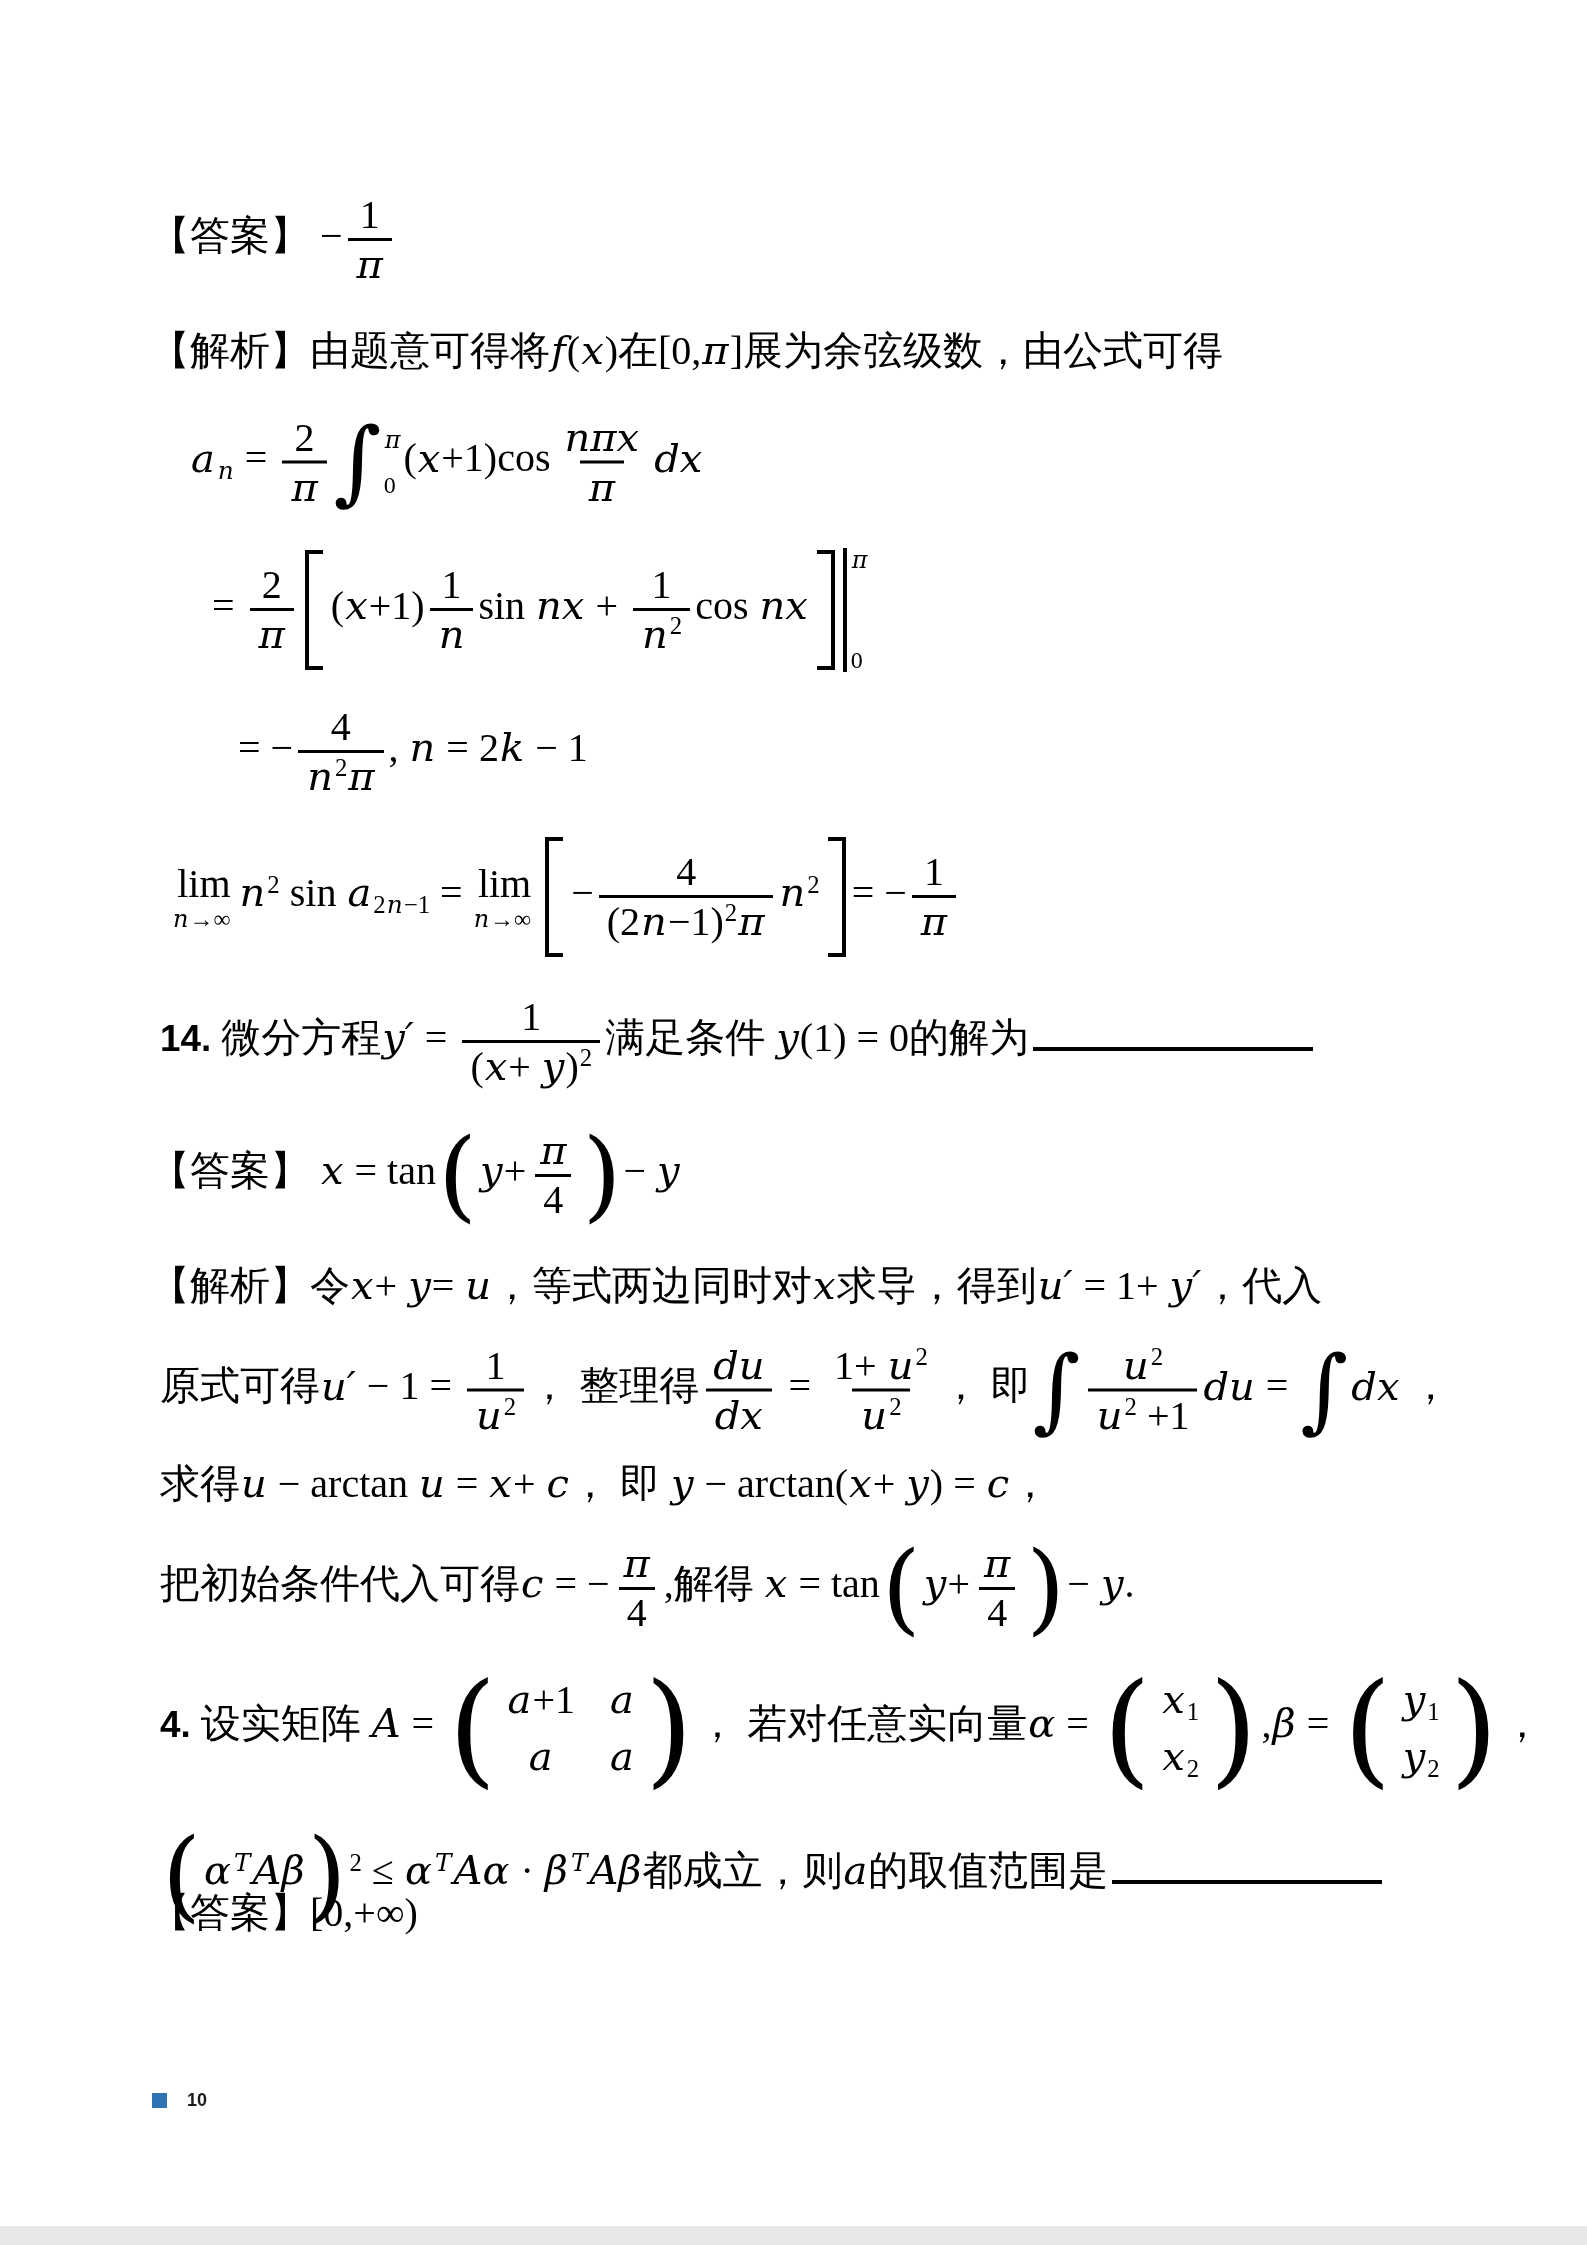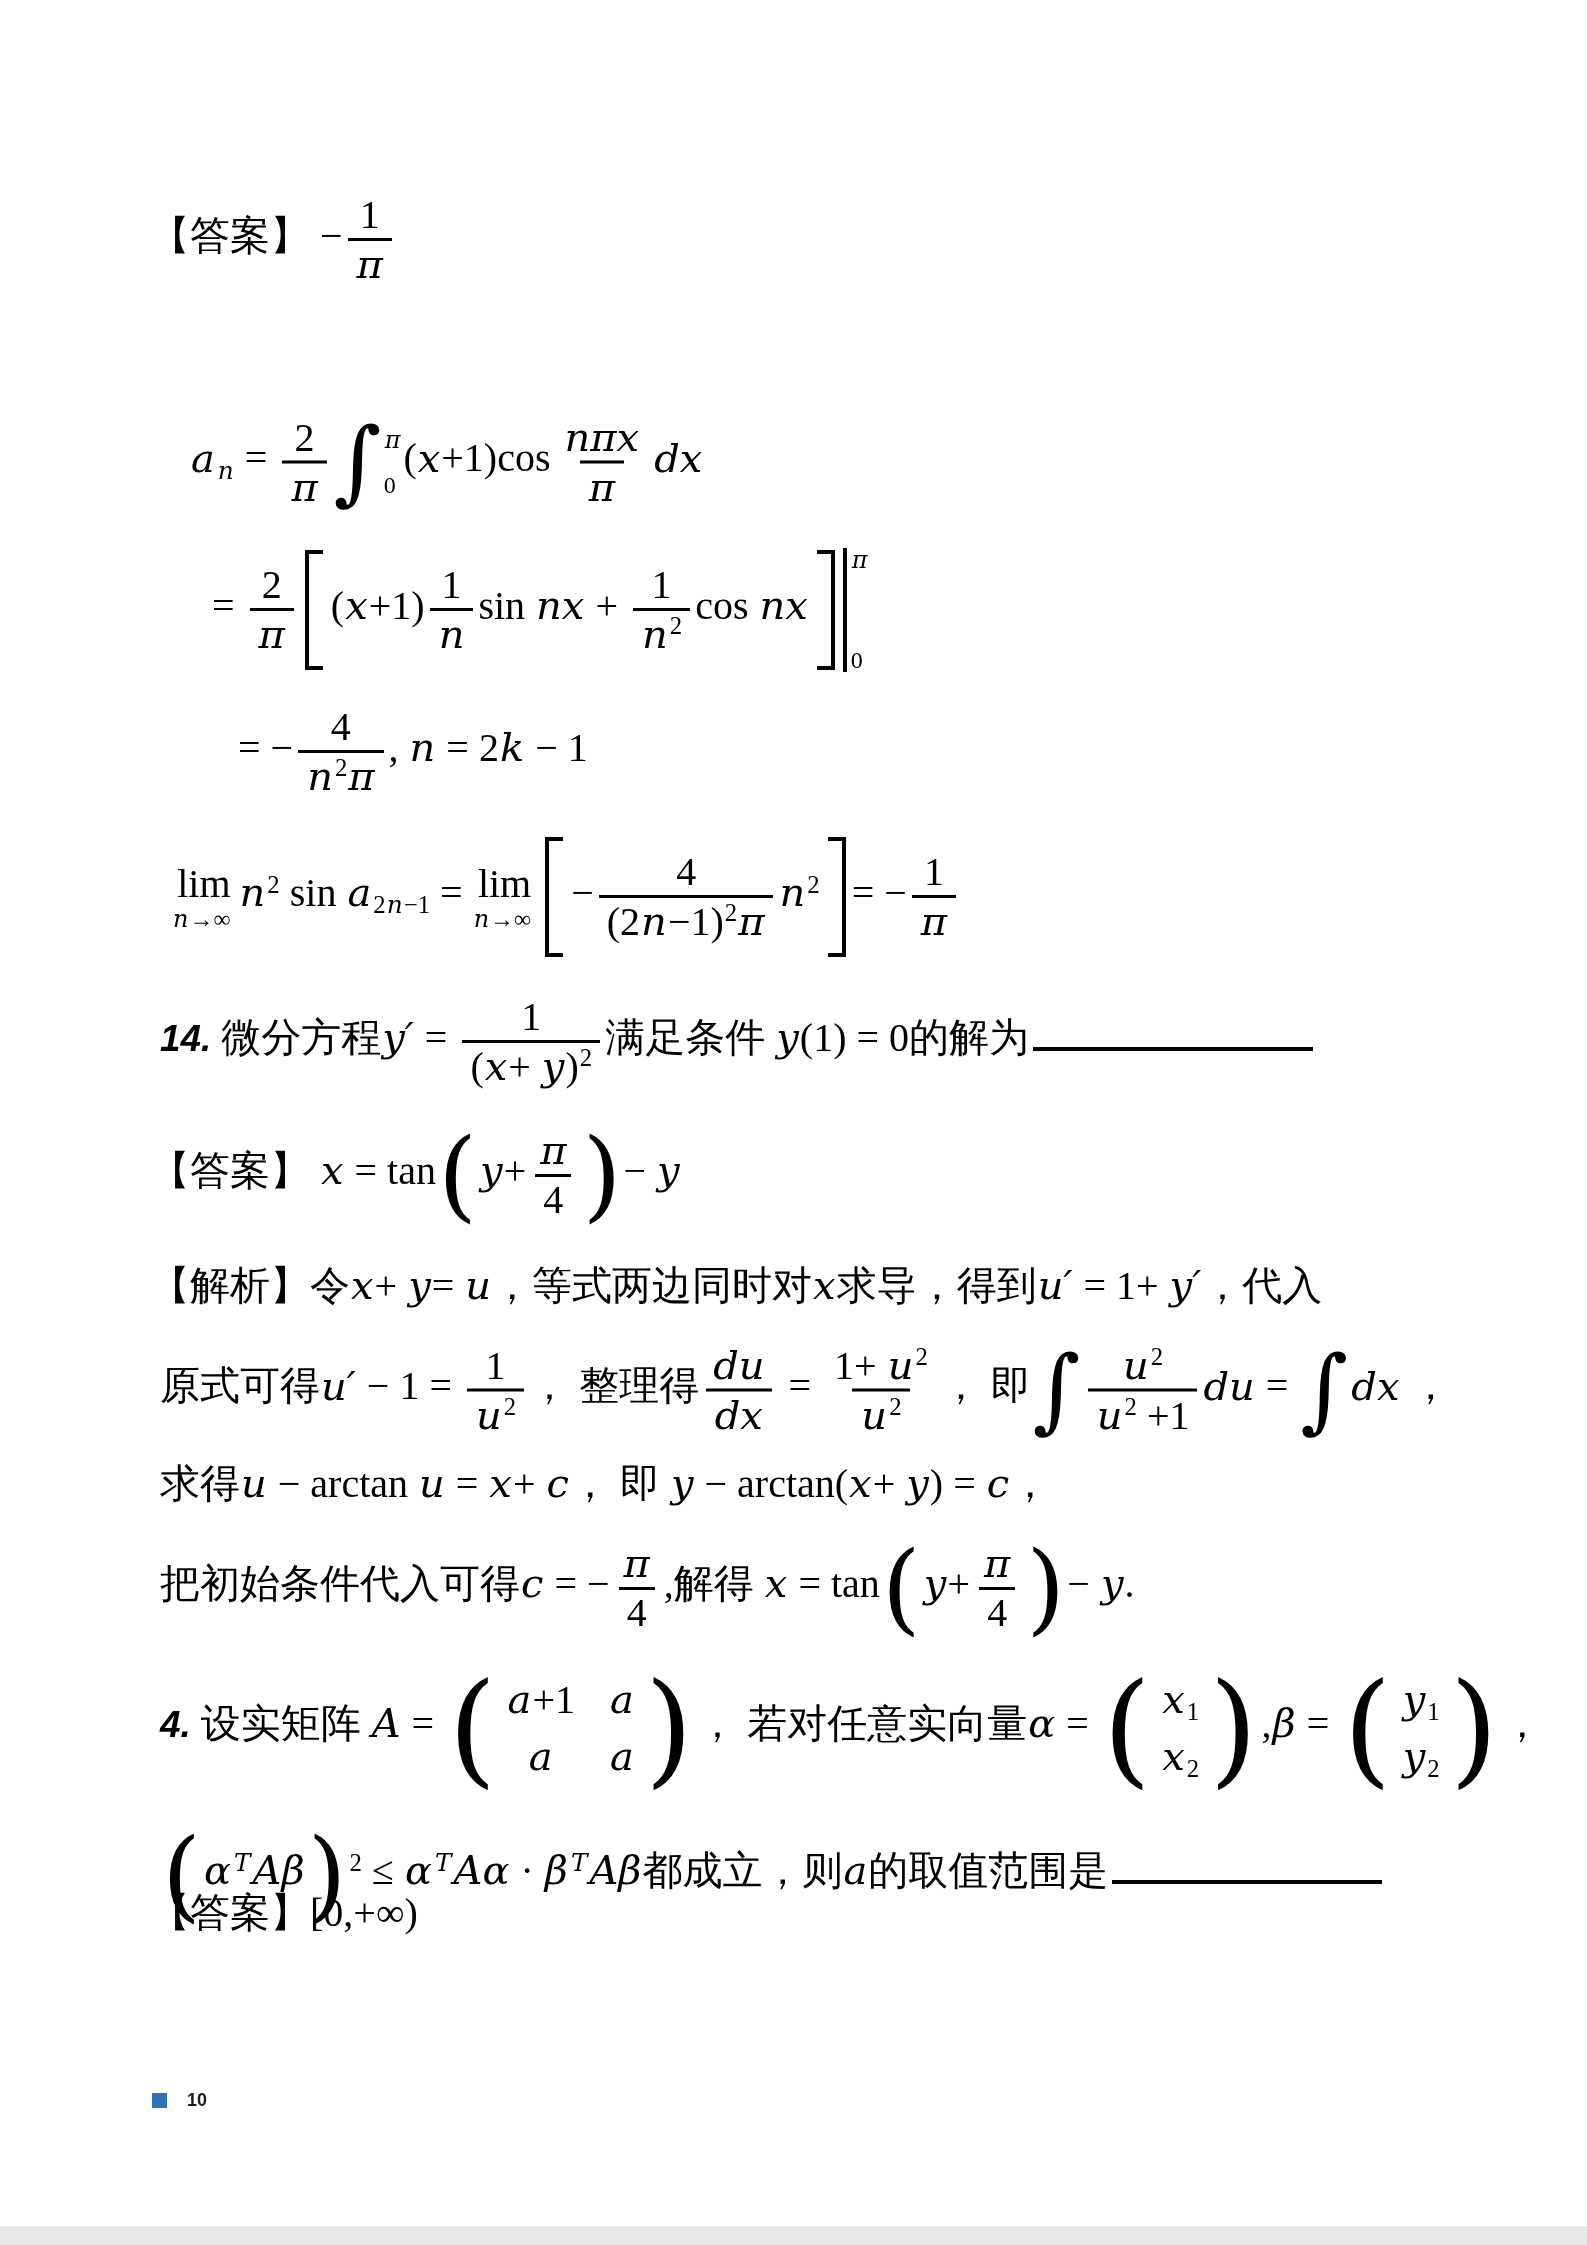--- a/index.html
+++ b/index.html
@@ -14,21 +14,21 @@
   }
   .line{
     position:absolute;
     transform:translateY(-50%);
     white-space:nowrap;
     font-size:40px;
     line-height:1.15;
   }
   .rm{font-family:"Liberation Serif","DejaVu Serif",serif;}
   .it{font-family:"DejaVu Serif","Liberation Serif",serif;font-style:italic;padding:0 1px;}
-  .qnum{font-family:"Liberation Sans","DejaVu Sans",sans-serif;font-weight:700;font-size:0.92em;font-style:italic;}
+  .qnum{font-family:"Liberation Sans","DejaVu Sans",sans-serif;font-weight:700;font-size:0.92em;}
   .sup{position:relative;top:-0.55em;font-size:0.62em;margin-left:1px;}
   .subsc{position:relative;top:0.28em;font-size:0.62em;margin-left:1px;}
   .frac{
     display:inline-flex;flex-direction:column;align-items:center;
     vertical-align:middle;margin:0 5px;
   }
   .fn,.fd{padding:0 8px;line-height:1.15;}
   .fd{border-top:3px solid #000;}
   .intwrap{display:inline-flex;align-items:center;vertical-align:middle;margin:0 2px;}
   .intsign{font-size:2.3em;line-height:0.85;font-family:"DejaVu Serif",serif;}
@@ -63,20 +63,21 @@
   .pgnum{font-family:"Liberation Sans","DejaVu Sans",sans-serif;font-size:18px;font-weight:700;color:#1a1a1a;}
 </style>
 </head>
 <body>
 
 <div class="page">
   <div class="line" style="top:240px;left:150px"><span class="rm">【答案】</span><span class="rm"> −</span><span class="frac">
         <span class="fn"><span class="rm">1</span></span>
         <span class="fd"><span class="it">π</span></span>
       </span></div>
+  <div class="line" style="top:350px;left:150px"><span class="rm">【解析】由题意可得将</span><span class="it">f</span><span class="rm">(</span><span class="it">x</span><span class="rm">)</span><span class="rm">在</span><span class="rm">[0,</span><span class="it">π</span><span class="rm">]</span><span class="rm">展为余弦级数，由公式可得</span></div>
   <div class="line" style="top:462px;left:190px"><span class="it">a</span><span class="subsc"><span class="it">n</span></span><span class="rm"> = </span><span class="frac">
         <span class="fn"><span class="rm">2</span></span>
         <span class="fd"><span class="it">π</span></span>
       </span><span class="intwrap">
         <span class="intsign">∫</span>
         <span class="intlims">
           <span class="il"><span class="it">π</span></span>
           <span class="il"><span class="rm">0</span></span>
         </span>
       </span><span class="rm">(</span><span class="it">x</span><span class="rm">+1)cos</span><span class="frac">

